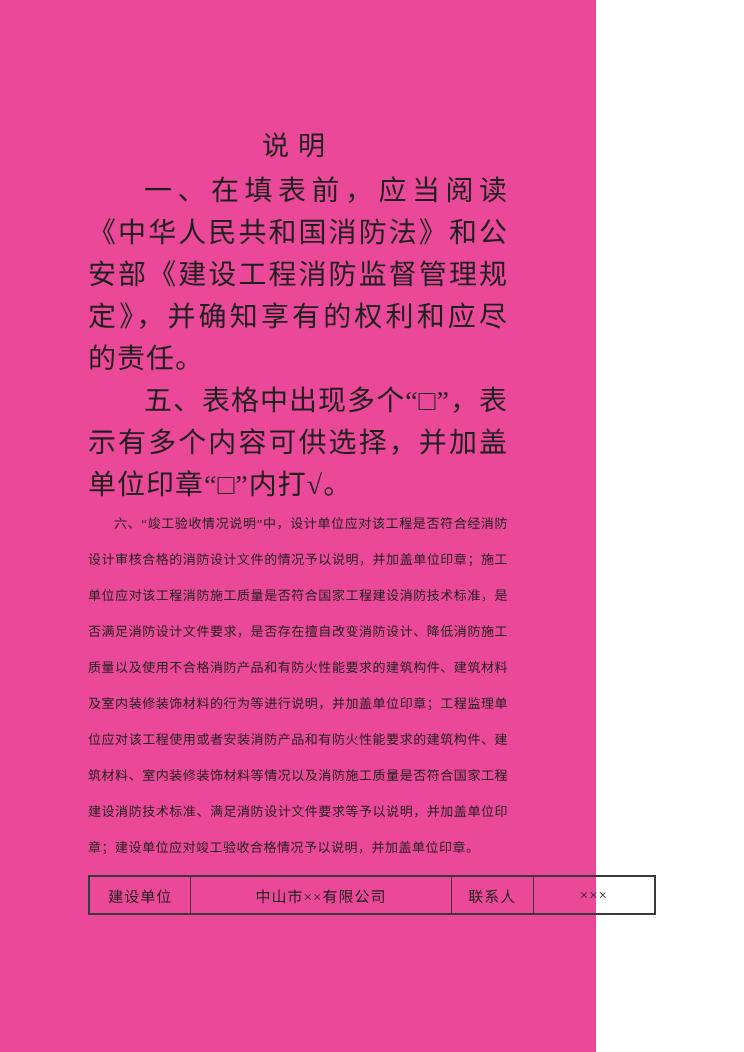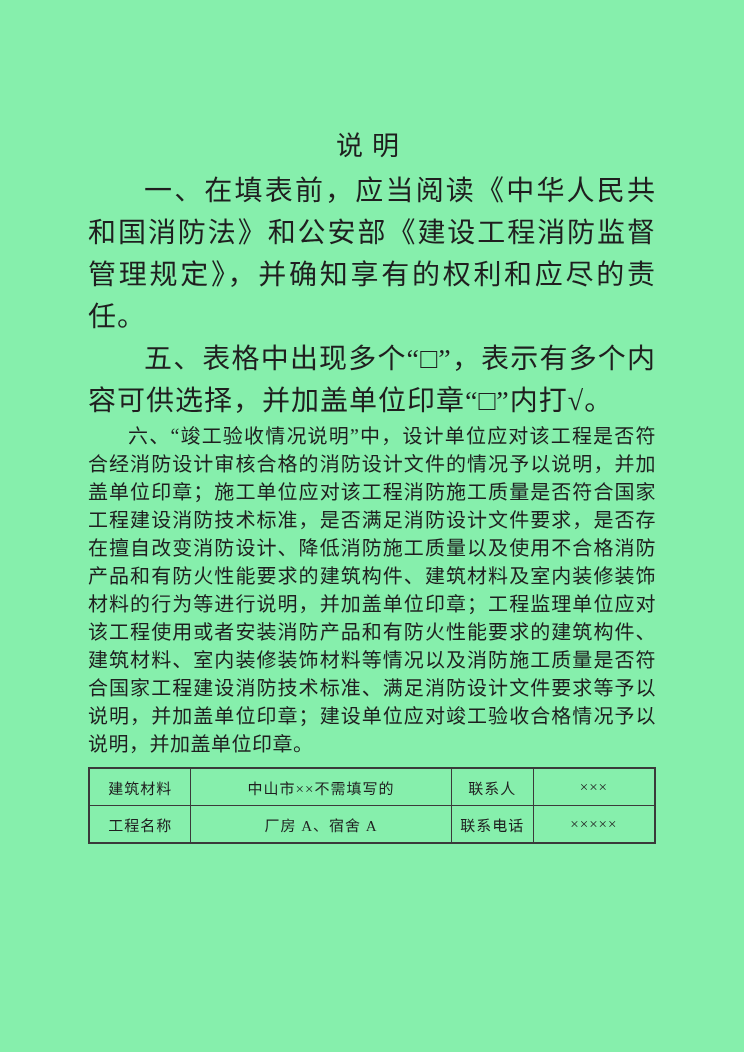--- a/index.html
+++ b/index.html
@@ -10,44 +10,44 @@
   }
   body {
     width: 744px;
     height: 1052px;
     overflow: hidden;
     font-family: "Liberation Serif", "DejaVu Serif", serif;
     color: #1f1f1f;
   }
   .page {
     box-sizing: border-box;
-    width: 744px;
+    width: 596px;
     height: 1052px;
     padding: 126px 88px 0 88px;
-    background: #86efac;
+    background: #ec4899;
   }
   .doc-title {
     margin: 0 0 4px 0;
     text-align: center;
     font-size: 27px;
     font-weight: normal;
     letter-spacing: 9px;
     line-height: 40px;
   }
   .para {
     margin: 0;
     font-size: 28px;
     line-height: 42px;
     letter-spacing: 1px;
     text-align: justify;
     text-indent: 2em;
   }
   .para-tight {
-    font-size: 20px;
-    line-height: 28px;
+    font-size: 13px;
+    line-height: 36px;
     letter-spacing: 0.5px;
   }
   .info-table {
     width: 568px;
     margin-top: 9px;
     border-collapse: collapse;
     border: 2px solid #3a3a3a;
     table-layout: fixed;
   }
   .info-table td {
@@ -84,27 +84,21 @@
 
   <table class="info-table">
     <colgroup>
       <col class="col-label1">
       <col class="col-value1">
       <col class="col-label2">
       <col class="col-value2">
     </colgroup>
     <tbody>
       <tr>
-        <td>建筑材料</td>
-        <td>中山市××不需填写的</td>
+        <td>建设单位</td>
+        <td>中山市××有限公司</td>
         <td>联系人</td>
         <td>×××</td>
-      </tr>
-      <tr>
-        <td>工程名称</td>
-        <td>厂房 A、宿舍 A</td>
-        <td>联系电话</td>
-        <td>×××××</td>
       </tr>
     </tbody>
   </table>
 
 </div>
 
 </body></html>

